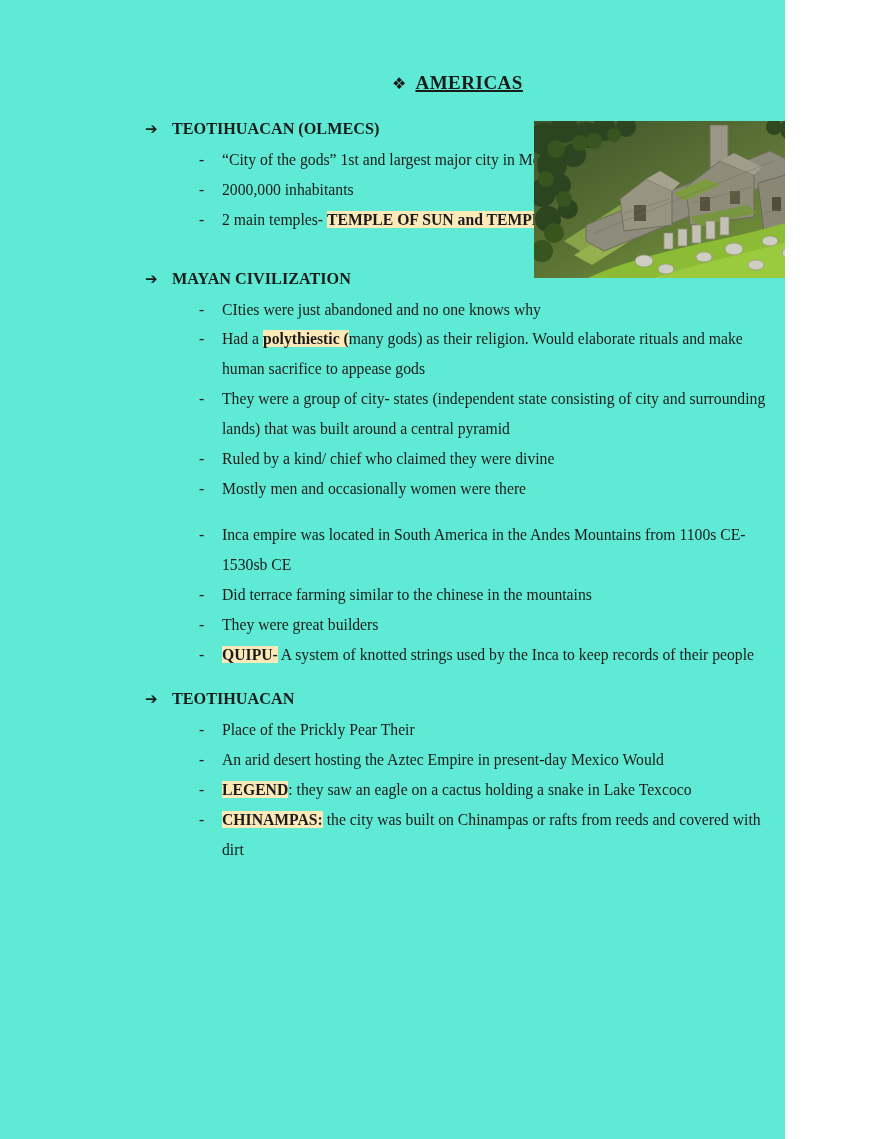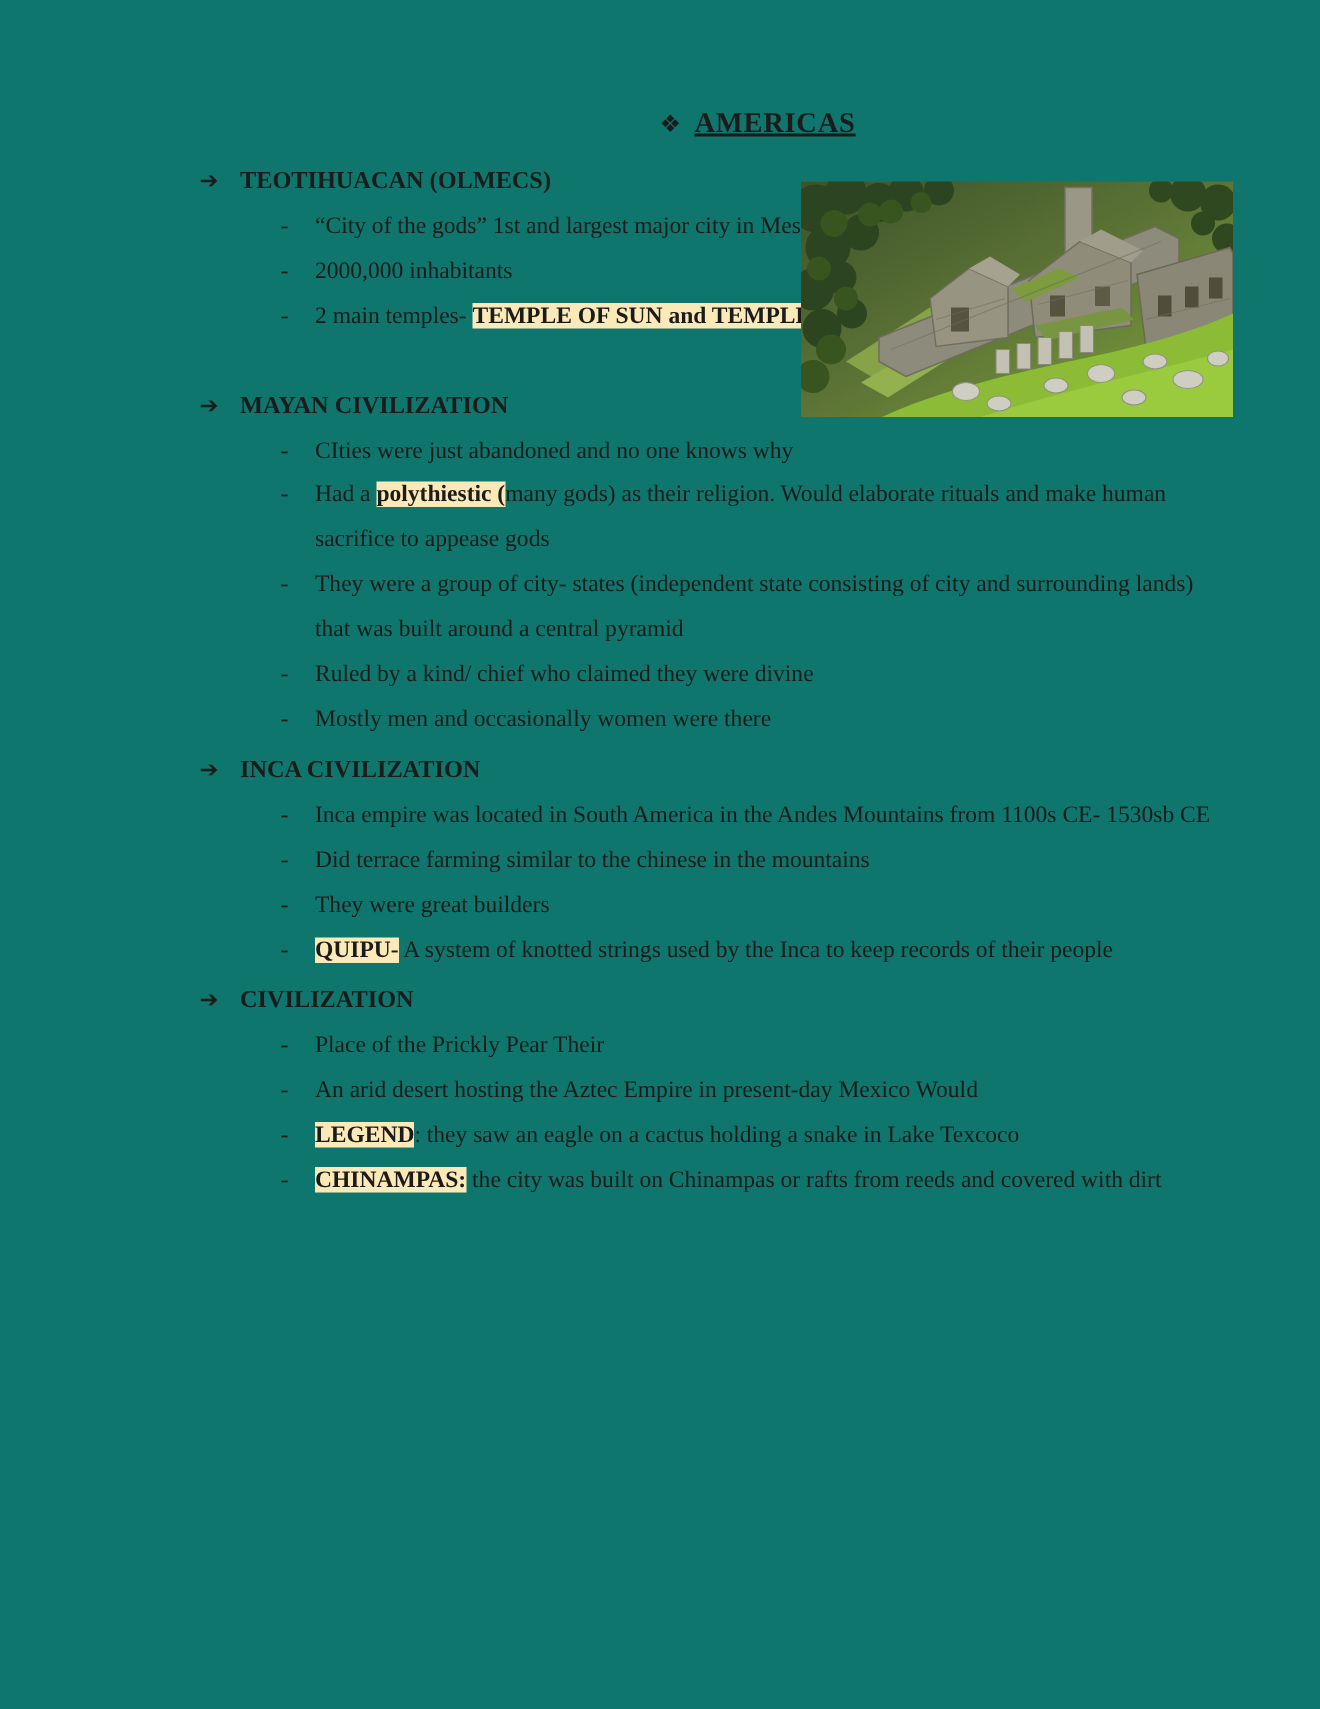--- a/index.html
+++ b/index.html
@@ -1,19 +1,19 @@
 <!DOCTYPE html>
 <html><head>
 <meta charset="utf-8">
 <style>
   html,body{margin:0;padding:0;background:#ffffff;}
   .page{
     position:relative;
-    width:880px;height:1139px;
-    background:#0f766e;
+    width:785px;height:1139px;
+    background:#5eead4;
     font-family:"Liberation Serif", serif;
     font-size:15.7px;
     color:#1b1b1b;
     overflow:hidden;
   }
   .content{padding-top:68px;}
   .doc-title{
     margin:0 0 8px 130px;
     text-align:center;
     line-height:30px;
@@ -23,21 +23,21 @@
   .doc-title .tbullet{
     font-family:"DejaVu Sans", sans-serif;
     font-size:16px;
     margin-right:9px;
   }
   .doc-title .ttext{
     text-decoration:underline;
     text-decoration-thickness:1.5px;
     letter-spacing:.5px;
   }
-  .section{margin:4px;}
+  .section{margin:16px;}
   .sec-first{margin-bottom:30px;}
   .sec-first ul li{max-width:318px;}
   .heading{
     padding-left:129px;
     line-height:29.9px;
     font-weight:700;
     font-size:16.2px;
   }
   .heading .arrow{
     display:inline-block;
@@ -88,30 +88,29 @@
           <div class="heading"><span class="arrow">➔</span><span>MAYAN CIVILIZATION</span></div>
           <ul class="blist">
             <li><span class="dash">-</span><span class="seg">CIties were just abandoned and no one knows why</span></li>
             <li><span class="dash">-</span><span class="seg">Had a </span><span class="seg b hl">polythiestic (</span><span class="seg">many gods) as their religion. Would elaborate rituals and make human sacrifice to appease gods</span></li>
             <li><span class="dash">-</span><span class="seg">They were a group of city- states (independent state consisting of city and surrounding lands) that was built around a central pyramid</span></li>
             <li><span class="dash">-</span><span class="seg">Ruled by a kind/ chief who claimed they were divine</span></li>
             <li><span class="dash">-</span><span class="seg">Mostly men and occasionally women were there</span></li>
           </ul>
         </div>
         <div class="section">
-          <div class="heading"><span class="arrow">➔</span><span>INCA CIVILIZATION</span></div>
           <ul class="blist">
             <li><span class="dash">-</span><span class="seg">Inca empire was located in South America in the Andes Mountains from 1100s CE- 1530sb CE</span></li>
             <li><span class="dash">-</span><span class="seg">Did terrace farming similar to the chinese in the mountains</span></li>
             <li><span class="dash">-</span><span class="seg">They were great builders</span></li>
             <li><span class="dash">-</span><span class="seg b hl">QUIPU-</span><span class="seg"> A system of knotted strings used by the Inca to keep records of their people</span></li>
           </ul>
         </div>
         <div class="section">
-          <div class="heading"><span class="arrow">➔</span><span>CIVILIZATION</span></div>
+          <div class="heading"><span class="arrow">➔</span><span>TEOTIHUACAN</span></div>
           <ul class="blist">
             <li><span class="dash">-</span><span class="seg">Place of the Prickly Pear Their</span></li>
             <li><span class="dash">-</span><span class="seg">An arid desert hosting the Aztec Empire in present-day Mexico Would</span></li>
             <li><span class="dash">-</span><span class="seg b hl">LEGEND</span><span class="seg">: they saw an eagle on a cactus holding a snake in Lake Texcoco</span></li>
             <li><span class="dash">-</span><span class="seg b hl">CHINAMPAS:</span><span class="seg"> the city was built on Chinampas or rafts from reeds and covered with dirt</span></li>
           </ul>
         </div>
       </div>
   </div>
 

